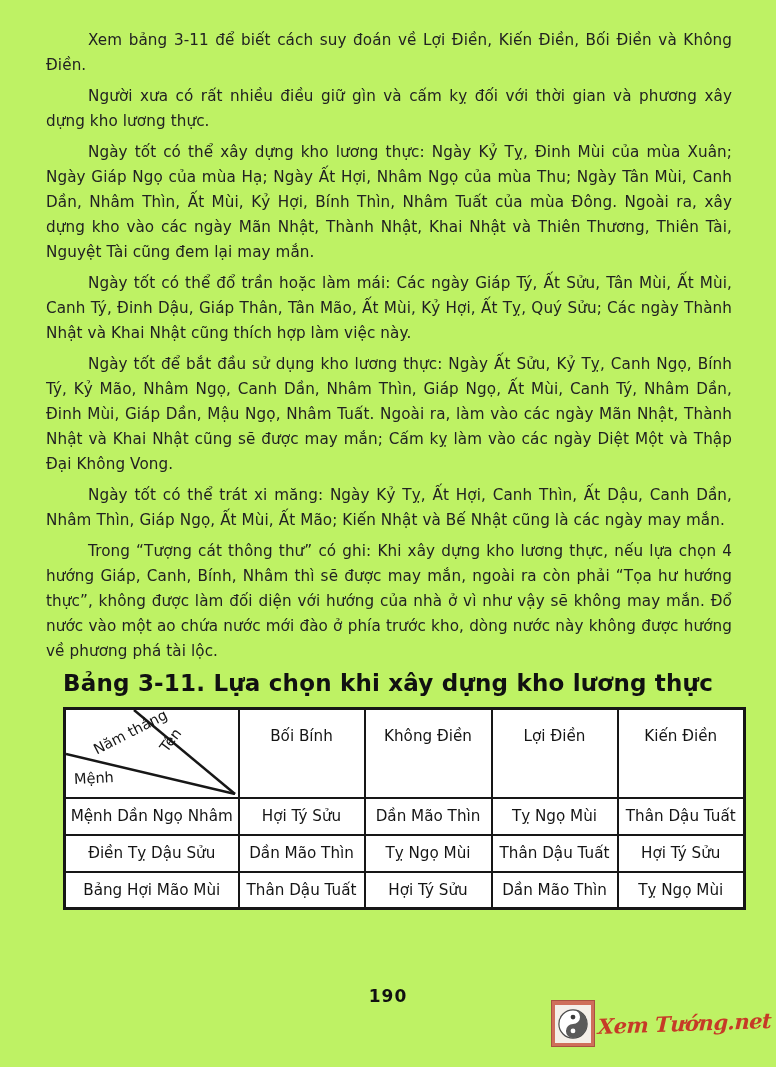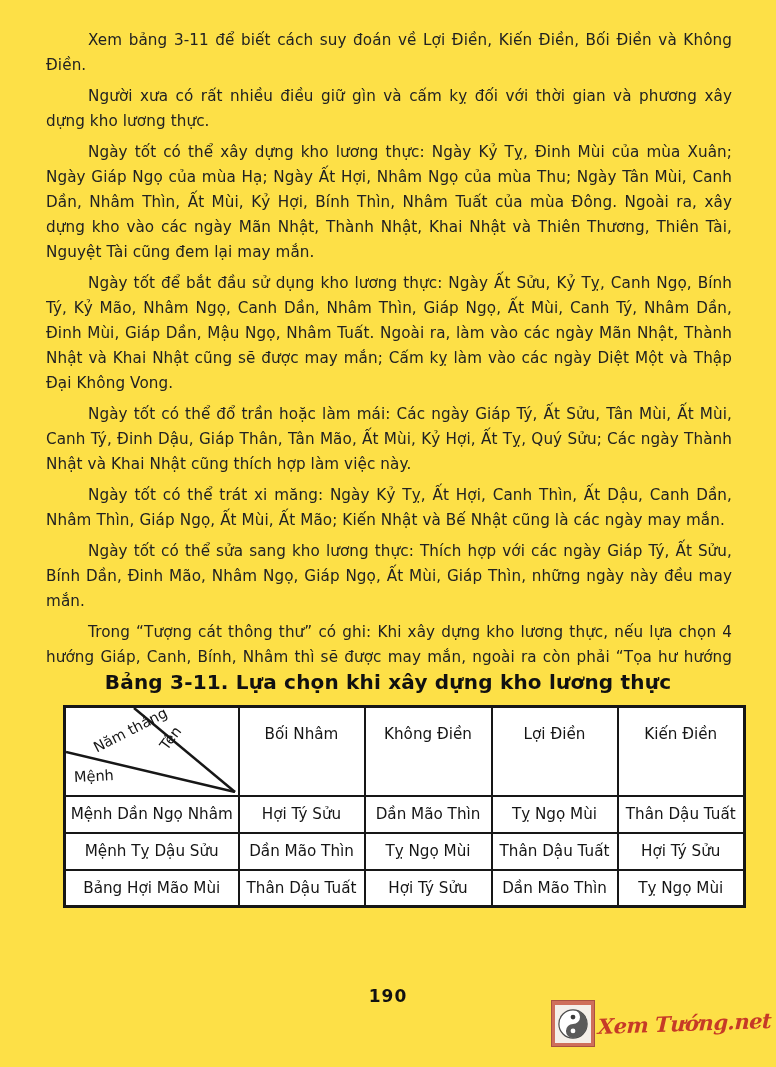--- a/index.html
+++ b/index.html
@@ -1,41 +1,41 @@
 <!DOCTYPE html>
 <html><head>
 <meta charset="utf-8">
 <style>
   * { margin:0; padding:0; box-sizing:border-box; }
   html,body { background:#e8e8e8; }
   .page {
     position:relative;
     width:776px; height:1067px;
-    background:#fde047;
+    background:#bef264;
     font-family:"DejaVu Sans", sans-serif;
     color:#1c1c1c;
     overflow:hidden;
     margin:0 auto;
   }
   
   .content {
     position:absolute; top:28px; left:46px; width:686px; height:642px;
     overflow:hidden;
   }
   .para {
     font-size:15.2px; line-height:25px;
     text-align:justify; text-indent:42px;
     margin-bottom:6px;
     letter-spacing:0.1px;
     color:#222;
   }
   
   .table-section { position:absolute; top:670px; left:0; width:776px; }
   .table-title {
-    text-align:center; font-weight:bold; font-size:20px; color:#111;
+    text-align:center; font-weight:bold; font-size:23px; color:#111;
     margin-bottom:11px; letter-spacing:0.2px;
   }
   table.kho {
     border-collapse:collapse; table-layout:fixed;
     margin-left:63px; width:680px;
     border:3px solid #171717;
     background:#fff;
   }
   table.kho th, table.kho td {
     border:2px solid #171717;
@@ -82,24 +82,23 @@
 </style>
 </head>
 <body>
 
 <div class="page">
 
   <div class="content">
     <p class="para">Xem bảng 3-11 để biết cách suy đoán về Lợi Điền, Kiến Điền, Bối Điền và Không Điền.</p>
     <p class="para">Người xưa có rất nhiều điều giữ gìn và cấm kỵ đối với thời gian và phương xây dựng kho lương thực.</p>
     <p class="para">Ngày tốt có thể xây dựng kho lương thực: Ngày Kỷ Tỵ, Đinh Mùi của mùa Xuân; Ngày Giáp Ngọ của mùa Hạ; Ngày Ất Hợi, Nhâm Ngọ của mùa Thu; Ngày Tân Mùi, Canh Dần, Nhâm Thìn, Ất Mùi, Kỷ Hợi, Bính Thìn, Nhâm Tuất của mùa Đông. Ngoài ra, xây dựng kho vào các ngày Mãn Nhật, Thành Nhật, Khai Nhật và Thiên Thương, Thiên Tài, Nguyệt Tài cũng đem lại may mắn.</p>
+    <p class="para">Ngày tốt có thể đổ trần hoặc làm mái: Các ngày Giáp Tý, Ất Sửu, Tân Mùi, Ất Mùi, Canh Tý, Đinh Dậu, Giáp Thân, Tân Mão, Ất Mùi, Kỷ Hợi, Ất Tỵ, Quý Sửu; Các ngày Thành Nhật và Khai Nhật cũng thích hợp làm việc này.</p>
     <p class="para">Ngày tốt để bắt đầu sử dụng kho lương thực: Ngày Ất Sửu, Kỷ Tỵ, Canh Ngọ, Bính Tý, Kỷ Mão, Nhâm Ngọ, Canh Dần, Nhâm Thìn, Giáp Ngọ, Ất Mùi, Canh Tý, Nhâm Dần, Đinh Mùi, Giáp Dần, Mậu Ngọ, Nhâm Tuất. Ngoài ra, làm vào các ngày Mãn Nhật, Thành Nhật và Khai Nhật cũng sẽ được may mắn; Cấm kỵ làm vào các ngày Diệt Một và Thập Đại Không Vong.</p>
-    <p class="para">Ngày tốt có thể đổ trần hoặc làm mái: Các ngày Giáp Tý, Ất Sửu, Tân Mùi, Ất Mùi, Canh Tý, Đinh Dậu, Giáp Thân, Tân Mão, Ất Mùi, Kỷ Hợi, Ất Tỵ, Quý Sửu; Các ngày Thành Nhật và Khai Nhật cũng thích hợp làm việc này.</p>
     <p class="para">Ngày tốt có thể trát xi măng: Ngày Kỷ Tỵ, Ất Hợi, Canh Thìn, Ất Dậu, Canh Dần, Nhâm Thìn, Giáp Ngọ, Ất Mùi, Ất Mão; Kiến Nhật và Bế Nhật cũng là các ngày may mắn.</p>
-    <p class="para">Ngày tốt có thể sửa sang kho lương thực: Thích hợp với các ngày Giáp Tý, Ất Sửu, Bính Dần, Đinh Mão, Nhâm Ngọ, Giáp Ngọ, Ất Mùi, Giáp Thìn, những ngày này đều may mắn.</p>
     <p class="para">Trong “Tượng cát thông thư” có ghi: Khi xây dựng kho lương thực, nếu lựa chọn 4 hướng Giáp, Canh, Bính, Nhâm thì sẽ được may mắn, ngoài ra còn phải “Tọa hư hướng thực”, không được làm đối diện với hướng của nhà ở vì như vậy sẽ không may mắn. Đổ nước vào một ao chứa nước mới đào ở phía trước kho, dòng nước này không được hướng về phương phá tài lộc.</p>
   </div>
 
   <div class="table-section">
     <div class="table-title">Bảng 3-11. Lựa chọn khi xây dựng kho lương thực</div>
 
     <table class="kho">
       <colgroup>
         <col class="c0">
           <col class="c1">
@@ -111,36 +110,36 @@
         <tr>
           <th class="corner">
             <svg class="diag" width="170" height="85" viewBox="0 0 170 85">
               <line x1="68" y1="0" x2="169" y2="84" stroke="#171717" stroke-width="2.5"></line>
               <line x1="0" y1="44" x2="169" y2="84" stroke="#171717" stroke-width="2.5"></line>
             </svg>
             <span class="lbl lbl-ten">Tên</span>
             <span class="lbl lbl-namthang">Năm tháng</span>
             <span class="lbl lbl-menh">Mệnh</span>
           </th>
-          <th>Bối Nhâm</th>
+          <th>Bối Bính</th>
           <th>Không Điền</th>
           <th>Lợi Điền</th>
           <th>Kiến Điền</th>
         </tr>
       </thead>
       <tbody>
         <tr>
           <td>Mệnh Dần Ngọ Nhâm</td>
           <td>Hợi Tý Sửu</td>
           <td>Dần Mão Thìn</td>
           <td>Tỵ Ngọ Mùi</td>
           <td>Thân Dậu Tuất</td>
         </tr>
         <tr>
-          <td>Mệnh Tỵ Dậu Sửu</td>
+          <td>Điền Tỵ Dậu Sửu</td>
           <td>Dần Mão Thìn</td>
           <td>Tỵ Ngọ Mùi</td>
           <td>Thân Dậu Tuất</td>
           <td>Hợi Tý Sửu</td>
         </tr>
         <tr>
           <td>Bảng Hợi Mão Mùi</td>
           <td>Thân Dậu Tuất</td>
           <td>Hợi Tý Sửu</td>
           <td>Dần Mão Thìn</td>

